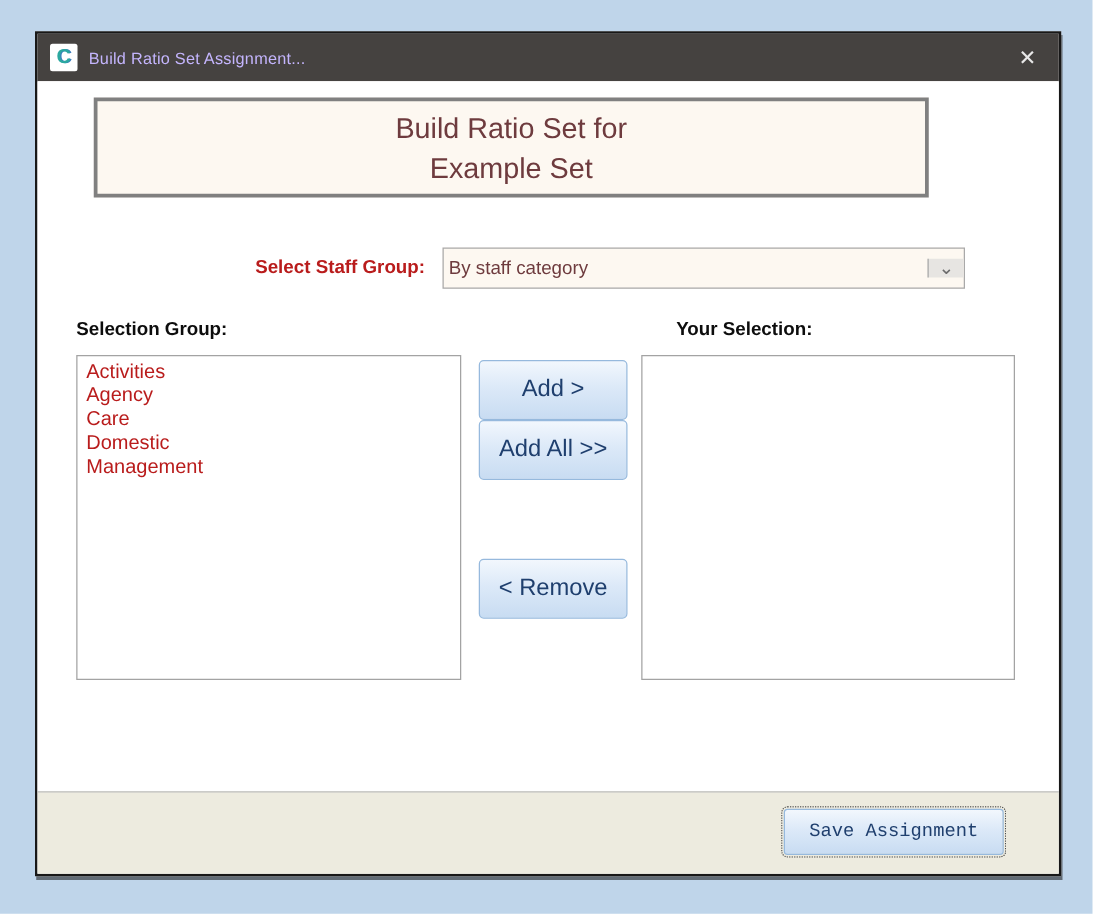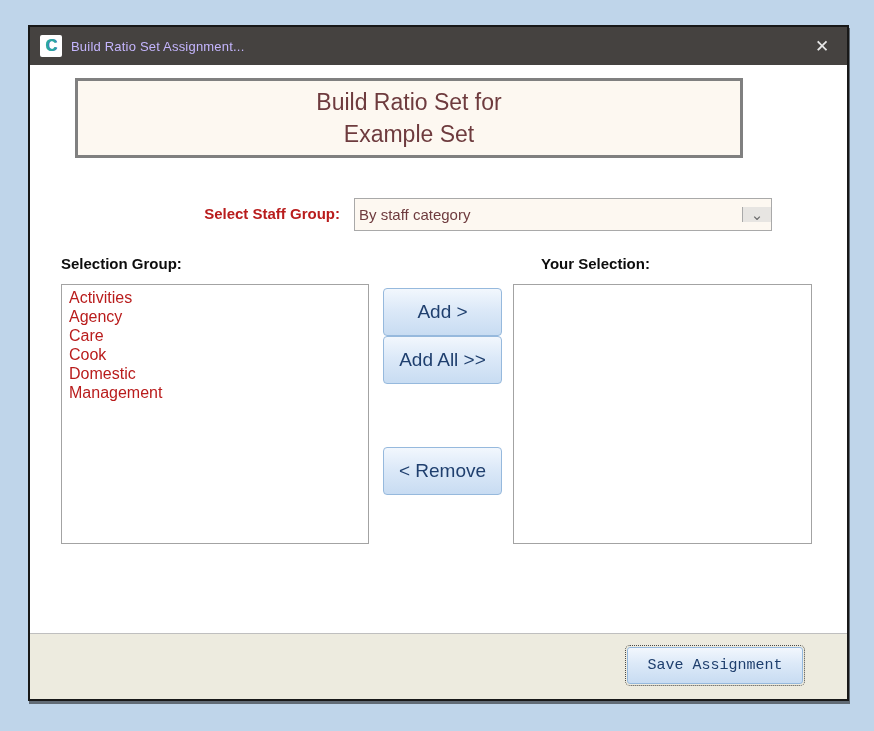--- a/index.html
+++ b/index.html
@@ -129,21 +129,20 @@
       <div class="combo-arrow">⌄</div>
     </div>
 
     <div class="list-label left">Selection Group:</div>
     <div class="list-label right">Your Selection:</div>
 
     <div class="listbox left">
         <div class="list-item">Activities</div>
         <div class="list-item">Agency</div>
         <div class="list-item">Care</div>
-        <div class="list-item">Cook</div>
         <div class="list-item">Domestic</div>
         <div class="list-item">Management</div>
       </div>
     <div class="listbox right"></div>
 
     <button class="xfer-btn add">Add &gt;</button>
     <button class="xfer-btn add-all">Add All &gt;&gt;</button>
     <button class="xfer-btn remove">&lt; Remove</button>
 
   </div>

